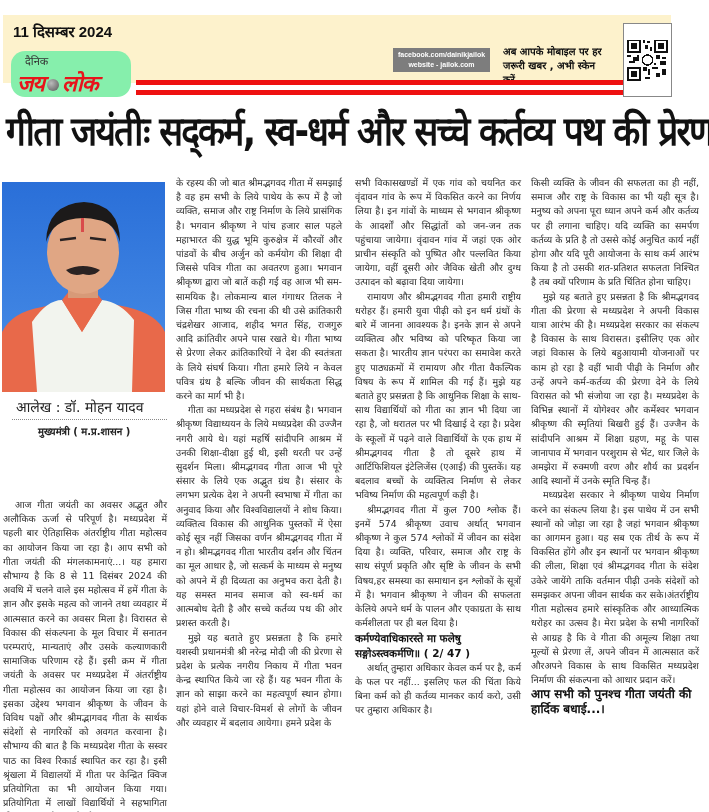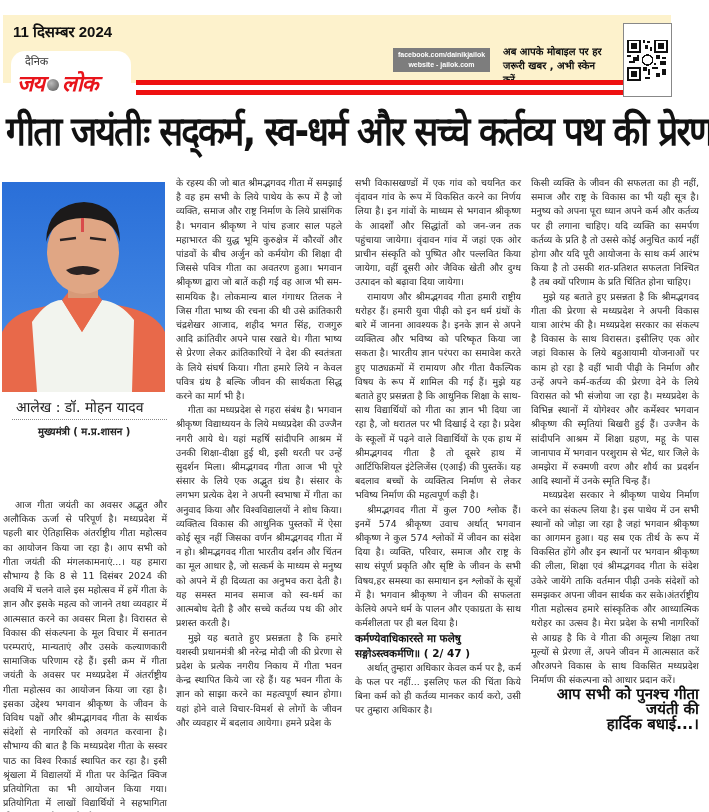--- a/index.html
+++ b/index.html
@@ -1,21 +1,21 @@
 <!DOCTYPE html>
 <html><head>
 <meta charset="utf-8">
 <style>
   * { box-sizing: border-box; margin: 0; padding: 0; }
   html, body { width: 709px; height: 812px; background: #ffffff; overflow: hidden; }
   body { font-family: "DejaVu Sans", sans-serif; color: #222; position: relative; }
 
   .masthead { position: absolute; left: 3px; top: 15px; width: 668px; height: 68px; background: #fdf2cc; }
   .date { position: absolute; left: 10px; top: 6px; font-size: 15px; font-weight: bold; color: #111; font-family: "Liberation Sans", sans-serif; }
-  .logo-box { position: absolute; left: 8px; top: 36px; width: 120px; height: 46px; background: #ffffff; border-radius: 14px; }
+  .logo-box { position: absolute; left: 8px; top: 36px; width: 120px; height: 46px; background: #86efac; border-radius: 14px; }
   .logo-small { position: absolute; left: 14px; top: 2px; font-size: 11px; color: #333; }
   .logo-main { position: absolute; left: 6px; top: 16px; font-size: 22px; font-weight: bold; font-style: italic; color: #e8141b; white-space: nowrap; letter-spacing: -1px; }
   .logo-globe { display: inline-block; width: 12px; height: 12px; border-radius: 50%; background: radial-gradient(circle at 35% 35%, #bbb, #555); vertical-align: middle; margin: 0 3px; }
   .red-bars { position: absolute; left: 133px; right: 4px; top: 62px; height: 18px; }
   .red-bar { position: absolute; left: 0; right: 0; height: 5px; background: #ee1111; }
   .red-bar.b1 { top: 3px; }
   .red-bar.b2 { top: 13px; }
   .social-box { position: absolute; left: 390px; top: 33px; width: 97px; height: 24px; background: #7d7d7d; color: #fff; font-size: 7px; font-family: "Liberation Sans", sans-serif; font-weight: bold; text-align: center; line-height: 10px; padding-top: 2px; }
   .scan-text { position: absolute; left: 500px; top: 30px; width: 100px; font-size: 10px; font-weight: bold; color: #111; text-align: left; line-height: 14px; }
   .qr { position: absolute; left: 620px; top: 8px; width: 49px; height: 74px; background: #fff; border: 1px solid #888; padding: 3px; }
@@ -30,21 +30,21 @@
   .designation { position: absolute; left: 38px; top: 424px; font-size: 10px; font-weight: bold; color: #222; }
 
   .col { position: absolute; font-size: 9.4px; line-height: 14.2px; color: #2a2a2a; text-align: justify; }
   .col p { text-indent: 12px; }
   .col p.noindent { text-indent: 0; }
   .col1 { left: 3px; top: 451px; width: 164px; margin-top: 47px; }
   .col2 { left: 176px; top: 176px; width: 166px; }
   .col3 { left: 355px; top: 176px; width: 166px; }
   .col4 { left: 531px; top: 176px; width: 168px; }
   .shloka { font-weight: bold; font-size: 10.5px; line-height: 15px; text-indent: 0 !important; color: #111; }
-  .closing { text-align: right; font-weight: bold; font-size: 15px; line-height: 15px; text-indent: 0 !important; color: #111; }
+  .closing { text-align: left; font-weight: bold; font-size: 12px; line-height: 15px; text-indent: 0 !important; color: #111; }
 </style>
 </head>
 <body>
 
 <div class="masthead">
   <div class="date">11 दिसम्बर  2024</div>
   <div class="logo-box">
     <div class="logo-small">दैनिक</div>
     <div class="logo-main">
       <span>जय</span><span class="logo-globe"></span><span>लोक</span>

